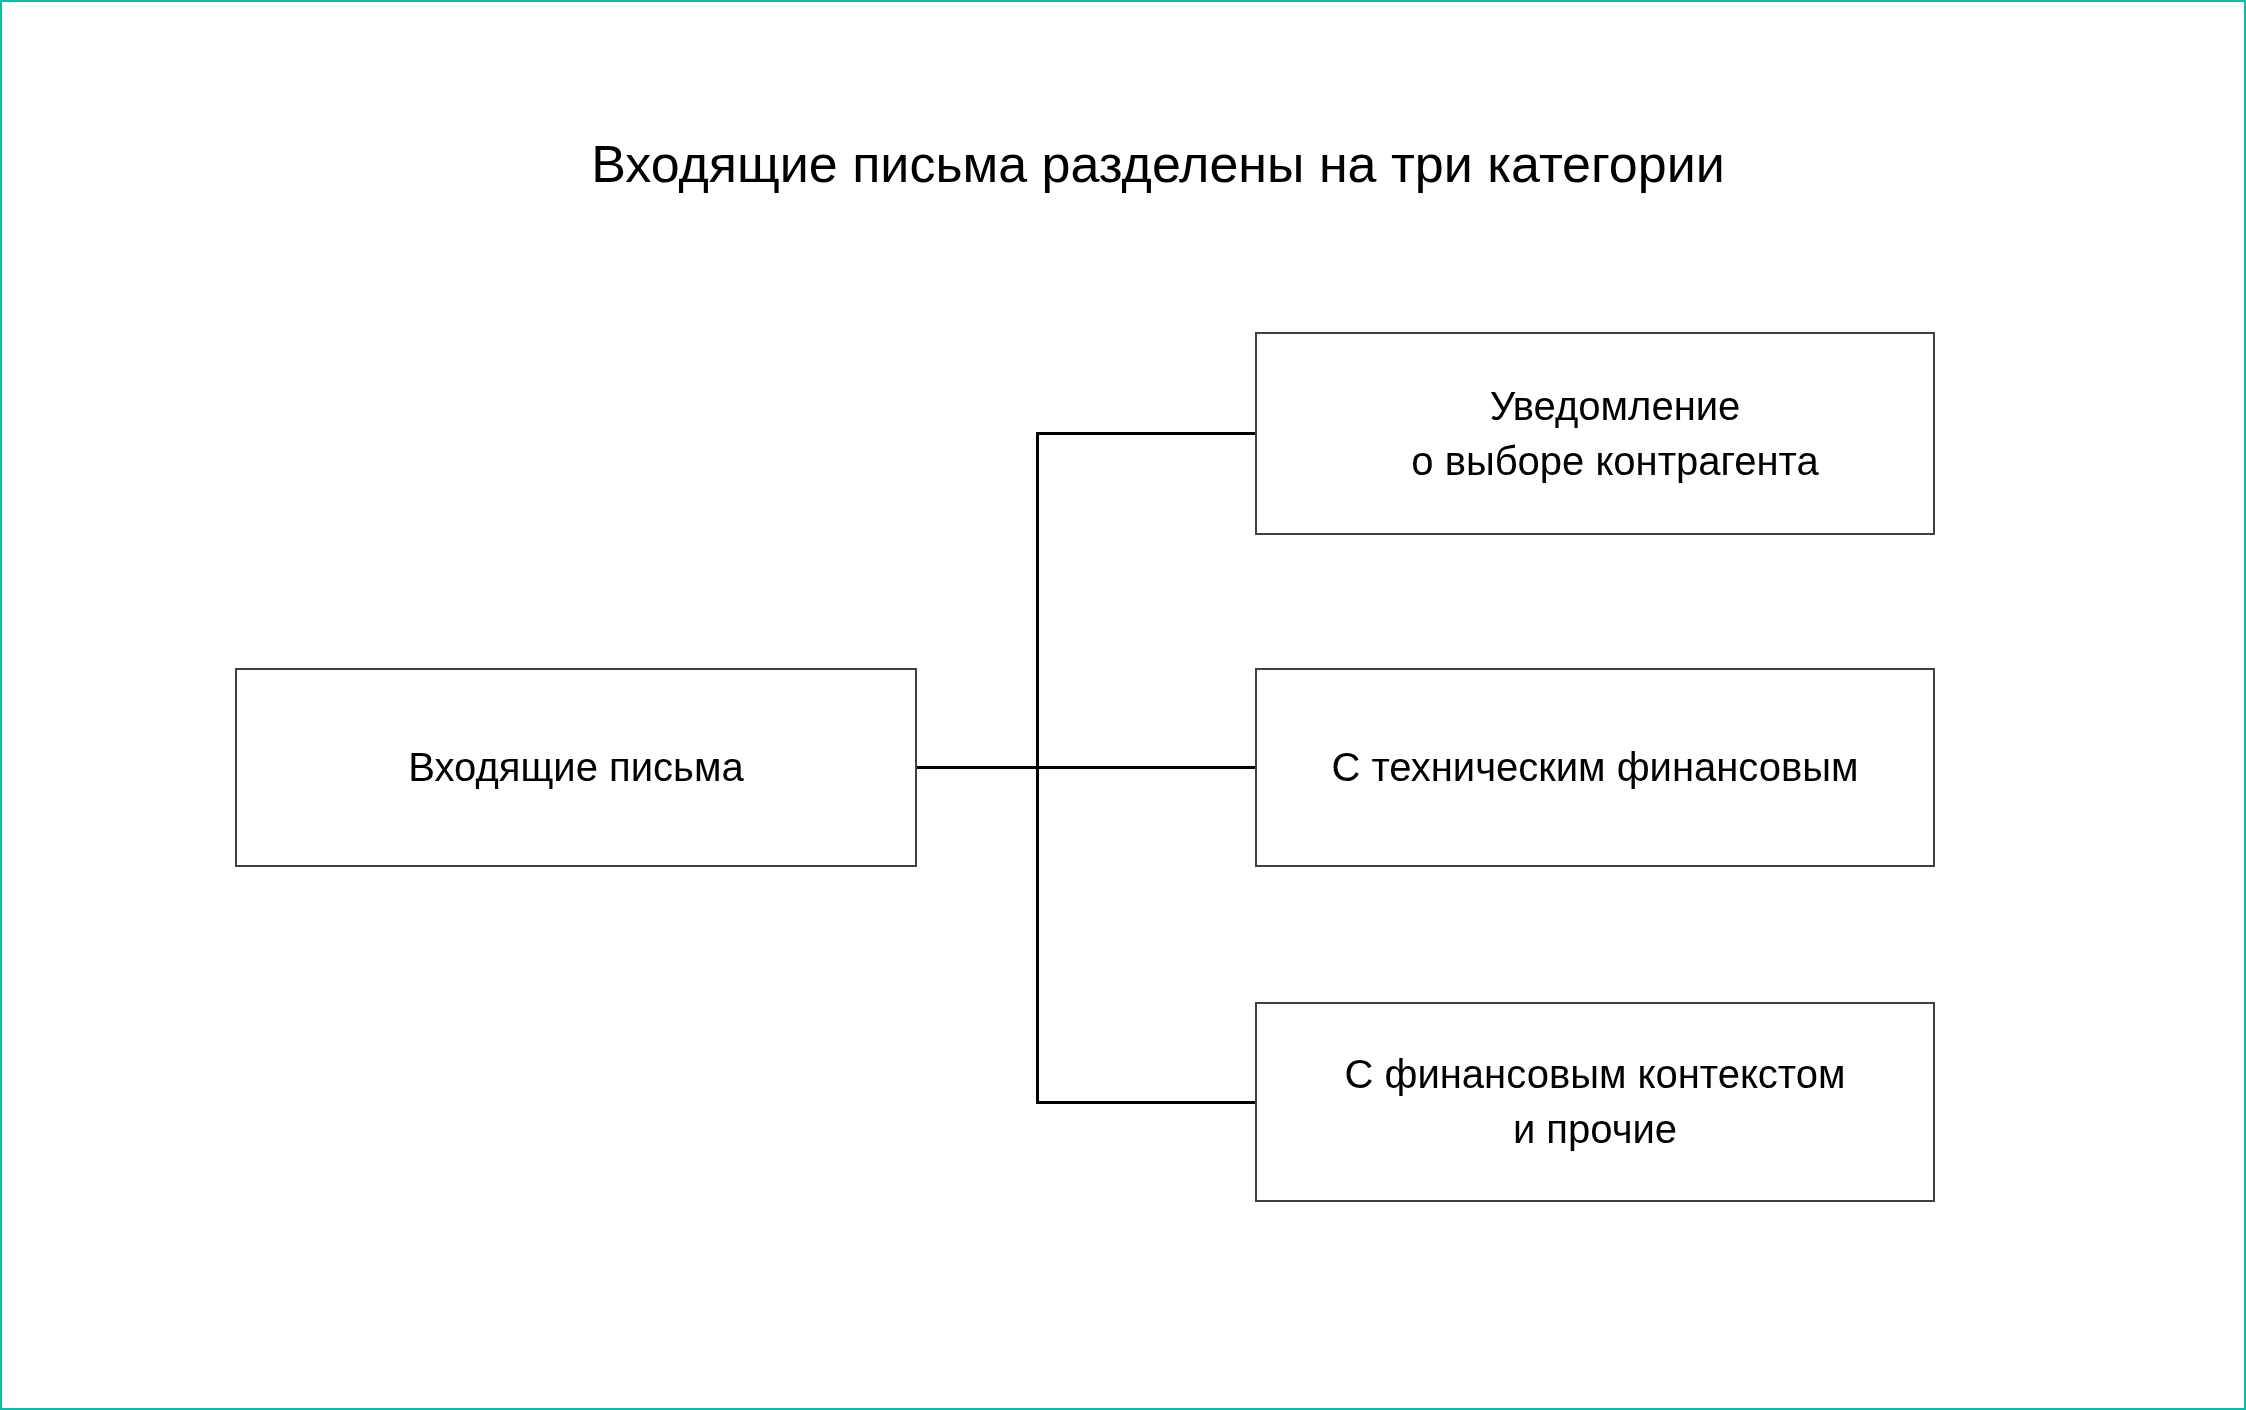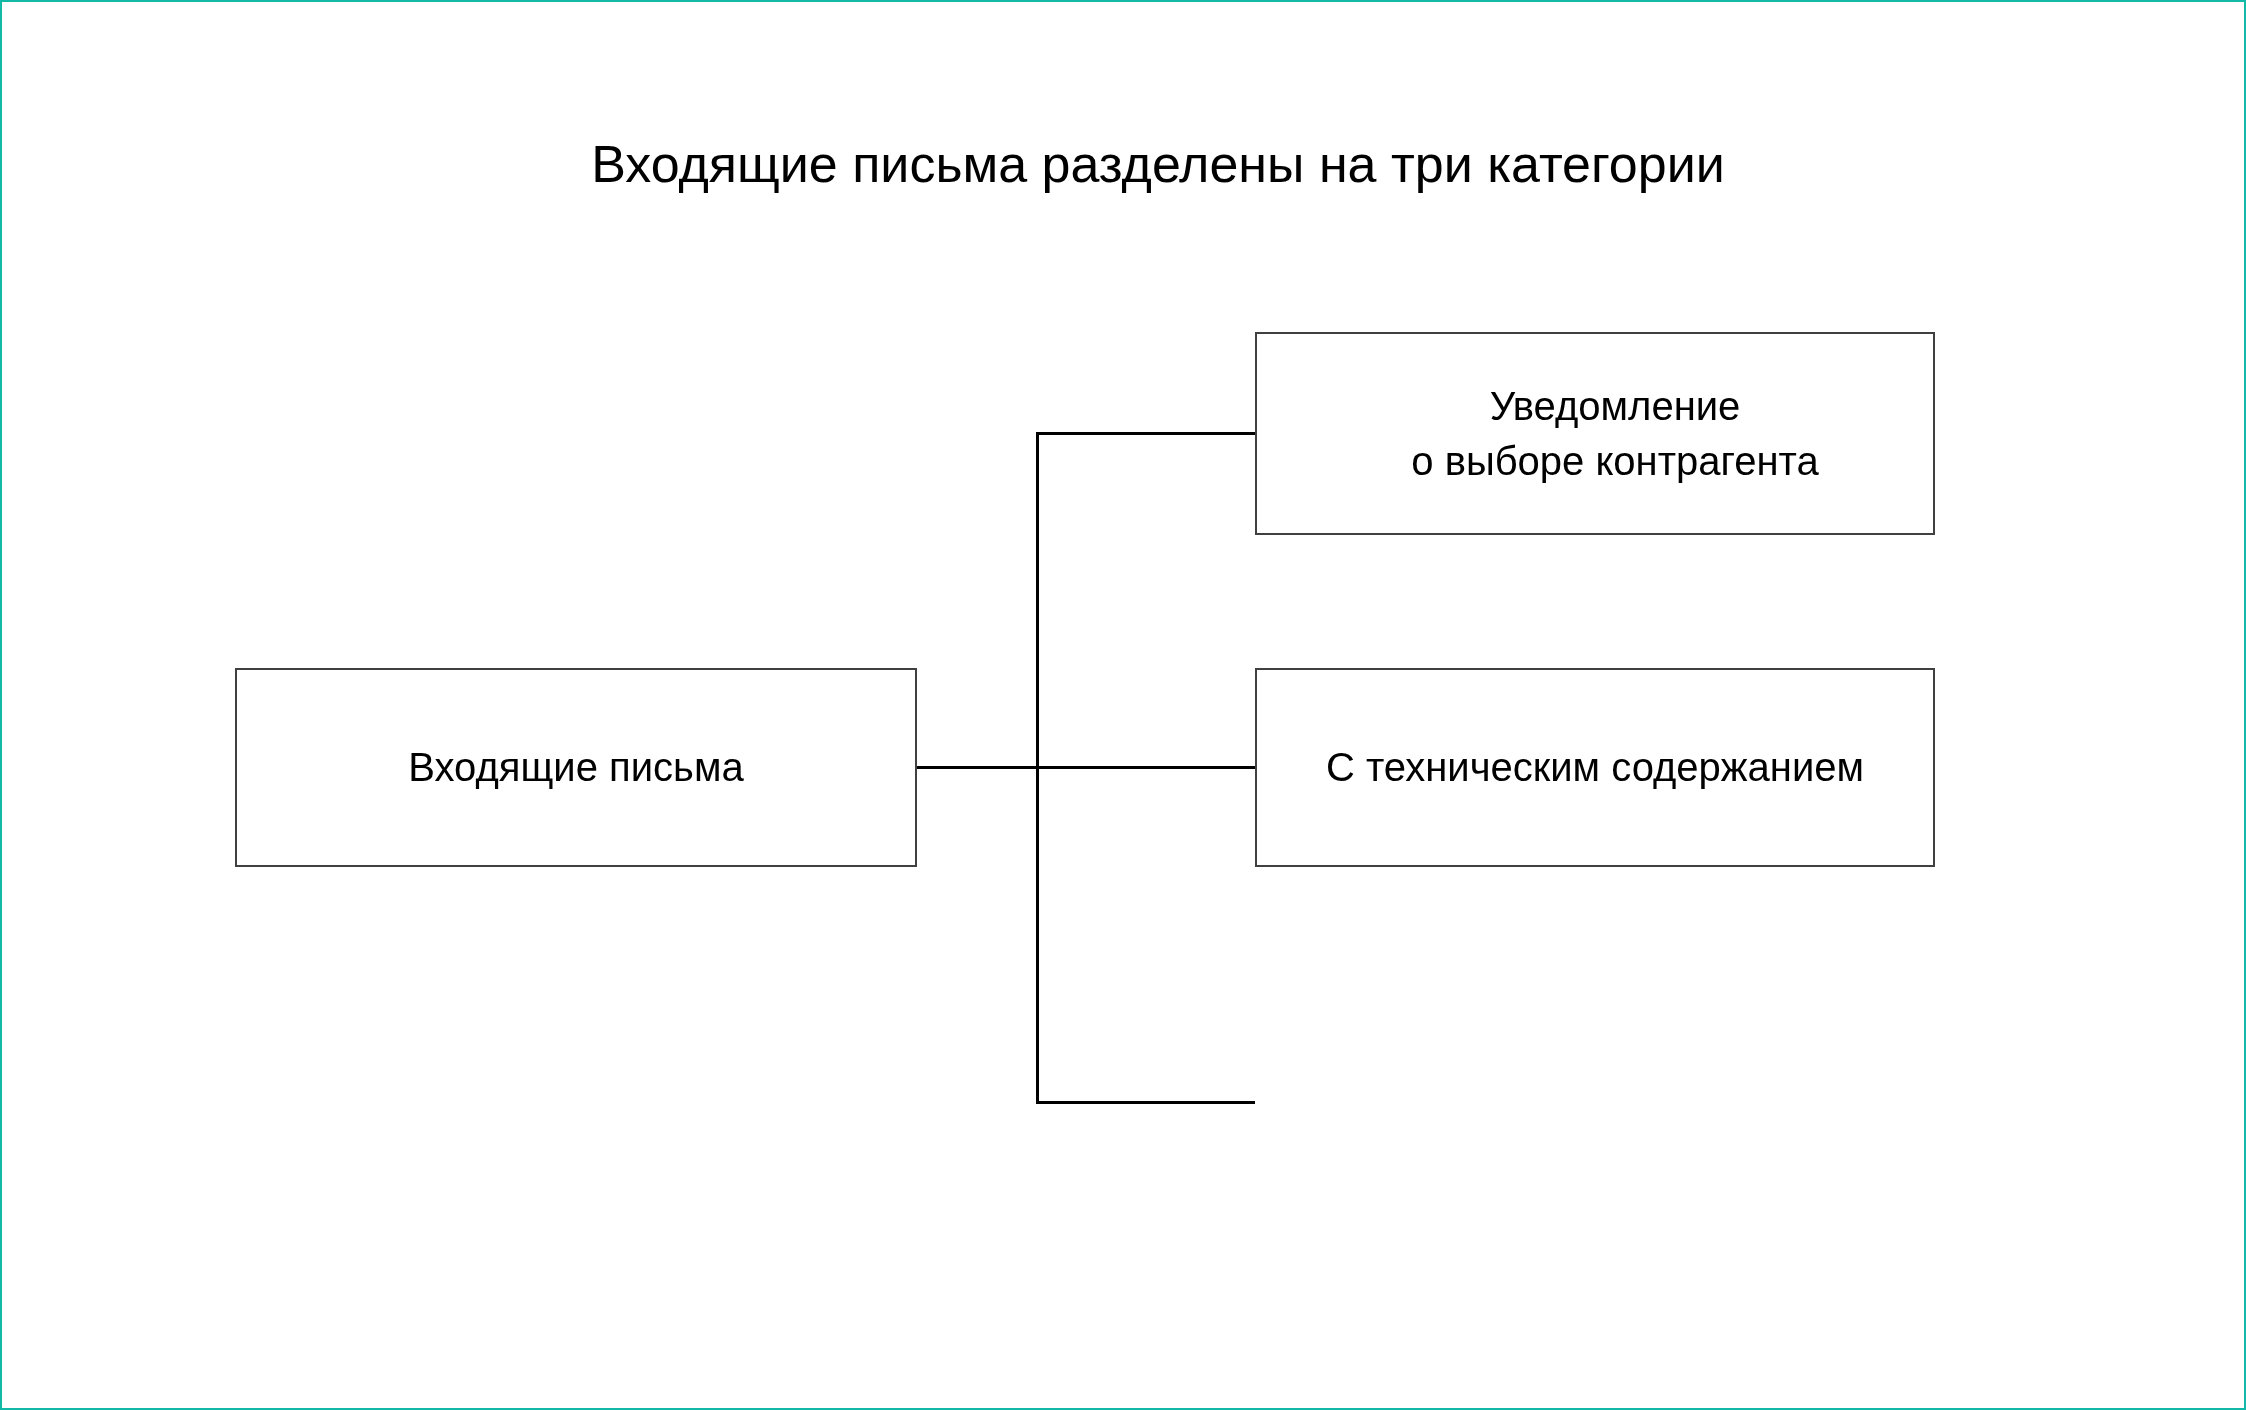--- a/index.html
+++ b/index.html
@@ -72,17 +72,21 @@
   <div class="node node-root">
     <div class="node-label">Входящие письма</div>
   </div>
 
   <div class="node node-cat-0">
     <div class="node-label">Уведомление
 о выборе контрагента</div>
   </div>
 
   <div class="node node-cat-1">
-    <div class="node-label">С техническим содержанием</div>
+    <div class="node-label">С техническим финансовым</div>
   </div>
 
+  <div class="node node-cat-2">
+    <div class="node-label">С финансовым контекстом
+и прочие</div>
+  </div>
 
 </div>
 
 </body></html>

